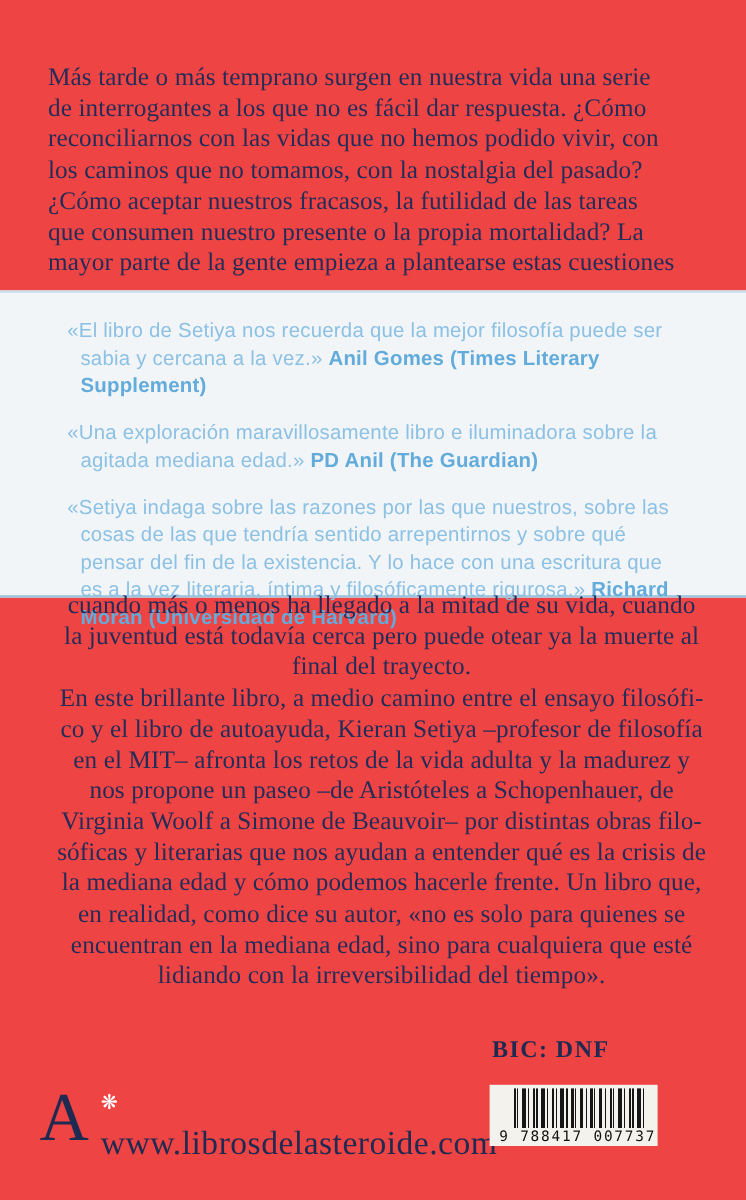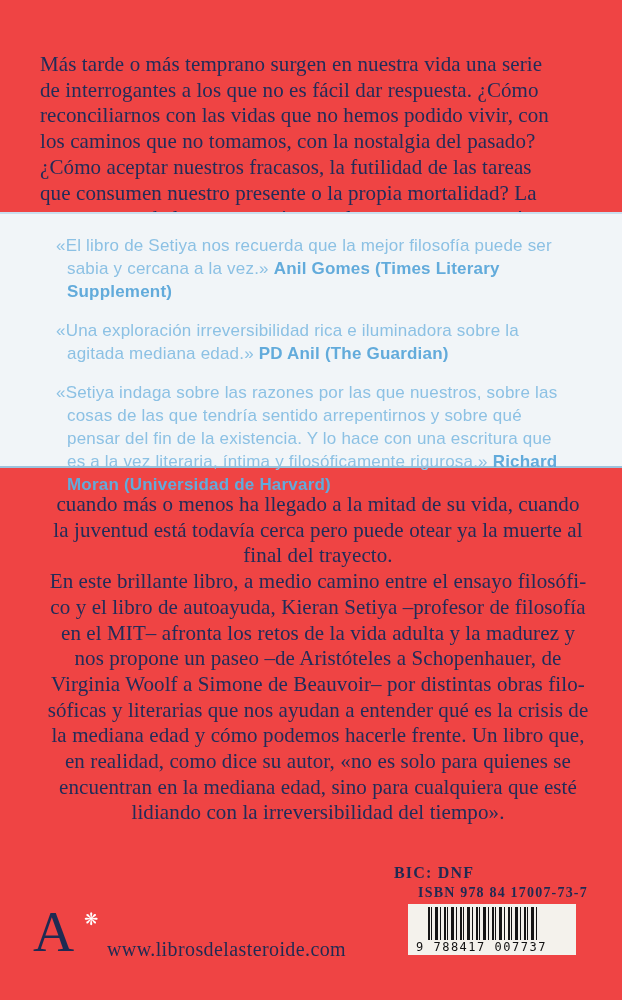--- a/index.html
+++ b/index.html
@@ -23,21 +23,21 @@
     line-height: 25.7px;
     white-space: pre-line;
     letter-spacing: 0.1px;
   }
   .para-top { top: 52px; }
   .para-mid { top: 492px; text-align: center; }
 
   
   .quotes-band {
     position: absolute;
-    top: 212px;
+    top: 242px;
     left: 0;
     width: 622px;
     height: 256px;
     background: #f1f5f8;
     border-top: 2px solid #c9dfef;
     border-bottom: 2px solid #9dc3dd;
     box-sizing: border-box;
     padding: 20px 56px 0 56px;
     font-family: "Liberation Sans", sans-serif;
   }
@@ -72,50 +72,49 @@
     top: 911px;
     font-size: 17px;
     line-height: 17px;
     color: #ffffff;
     font-family: "DejaVu Sans", sans-serif;
   }
   .website {
     position: absolute;
     left: 84px;
     top: 938px;
-    font-size: 20px;
+    font-size: 28px;
     color: #1f2a52;
     letter-spacing: 0.4px;
-    margin-left: 23px;
   }
 
   .bic {
     position: absolute;
-    left: 394px;
+    left: 410px;
     top: 864px;
-    font-size: 16px;
+    font-size: 20px;
     font-weight: bold;
     color: #1f2a52;
     letter-spacing: 1.2px;
   }
   .isbn {
     position: absolute;
     left: 418px;
     top: 885px;
     font-size: 14px;
     font-weight: bold;
     color: #1f2a52;
     letter-spacing: 1.2px;
   }
 
   .barcode {
     position: absolute;
     left: 408px;
     top: 904px;
-    width: 168px;
+    width: 140px;
     height: 51px;
     background: #f4f2ec;
     box-sizing: border-box;
     padding: 3px 24px 0 8px;
   }
   .barcode-bars {
     margin-left: 12px;
     width: 112px;
     height: 33px;
     background: repeating-linear-gradient(90deg,
@@ -142,21 +141,21 @@
   <div class="serif-para para-top">Más tarde o más temprano surgen en nuestra vida una serie
 de interrogantes a los que no es fácil dar respuesta. ¿Cómo
 reconciliarnos con las vidas que no hemos podido vivir, con
 los caminos que no tomamos, con la nostalgia del pasado?
 ¿Cómo aceptar nuestros fracasos, la futilidad de las tareas
 que consumen nuestro presente o la propia mortalidad? La
 mayor parte de la gente empieza a plantearse estas cuestiones</div>
 
   <div class="quotes-band">
     <p class="quote"><span>«El libro de Setiya nos recuerda que la mejor filosofía puede ser sabia y cercana a la vez.» </span><span class="attr">Anil Gomes (Times Literary Supplement)</span></p>
-    <p class="quote"><span>«Una exploración irreversibilidad rica e iluminadora sobre la agitada mediana edad.» </span><span class="attr">PD Anil (The Guardian)</span></p>
+    <p class="quote"><span>«Una exploración maravillosamente libro e iluminadora sobre la agitada mediana edad.» </span><span class="attr">PD Anil (The Guardian)</span></p>
     <p class="quote"><span>«Setiya indaga sobre las razones por las que nuestros, sobre las cosas de las que tendría sentido arrepentirnos y sobre qué pensar del fin de la existencia. Y lo hace con una escritura que es a la vez literaria, íntima y filosóficamente rigurosa.» </span><span class="attr">Richard Moran (Universidad de Harvard)</span></p>
   </div>
 
   <div class="serif-para para-mid">cuando más o menos ha llegado a la mitad de su vida, cuando
 la juventud está todavía cerca pero puede otear ya la muerte al
 final del trayecto.
 En este brillante libro, a medio camino entre el ensayo filosófi-
 co y el libro de autoayuda, Kieran Setiya –profesor de filosofía
 en el MIT– afronta los retos de la vida adulta y la madurez y
 nos propone un paseo –de Aristóteles a Schopenhauer, de
@@ -165,20 +164,19 @@
 la mediana edad y cómo podemos hacerle frente. Un libro que,
 en realidad, como dice su autor, «no es solo para quienes se
 encuentran en la mediana edad, sino para cualquiera que esté
 lidiando con la irreversibilidad del tiempo».</div>
 
   <div class="logo-a">A</div>
   <div class="logo-asterisk">❋</div>
   <div class="website">www.librosdelasteroide.com</div>
 
   <div class="bic">BIC: DNF</div>
-  <div class="isbn">ISBN 978 84 17007-73-7</div>
 
   <div class="barcode">
     <div class="barcode-bars"></div>
     <div class="barcode-number">9 788417 007737</div>
   </div>
 
 </div>
 
 </body></html>

